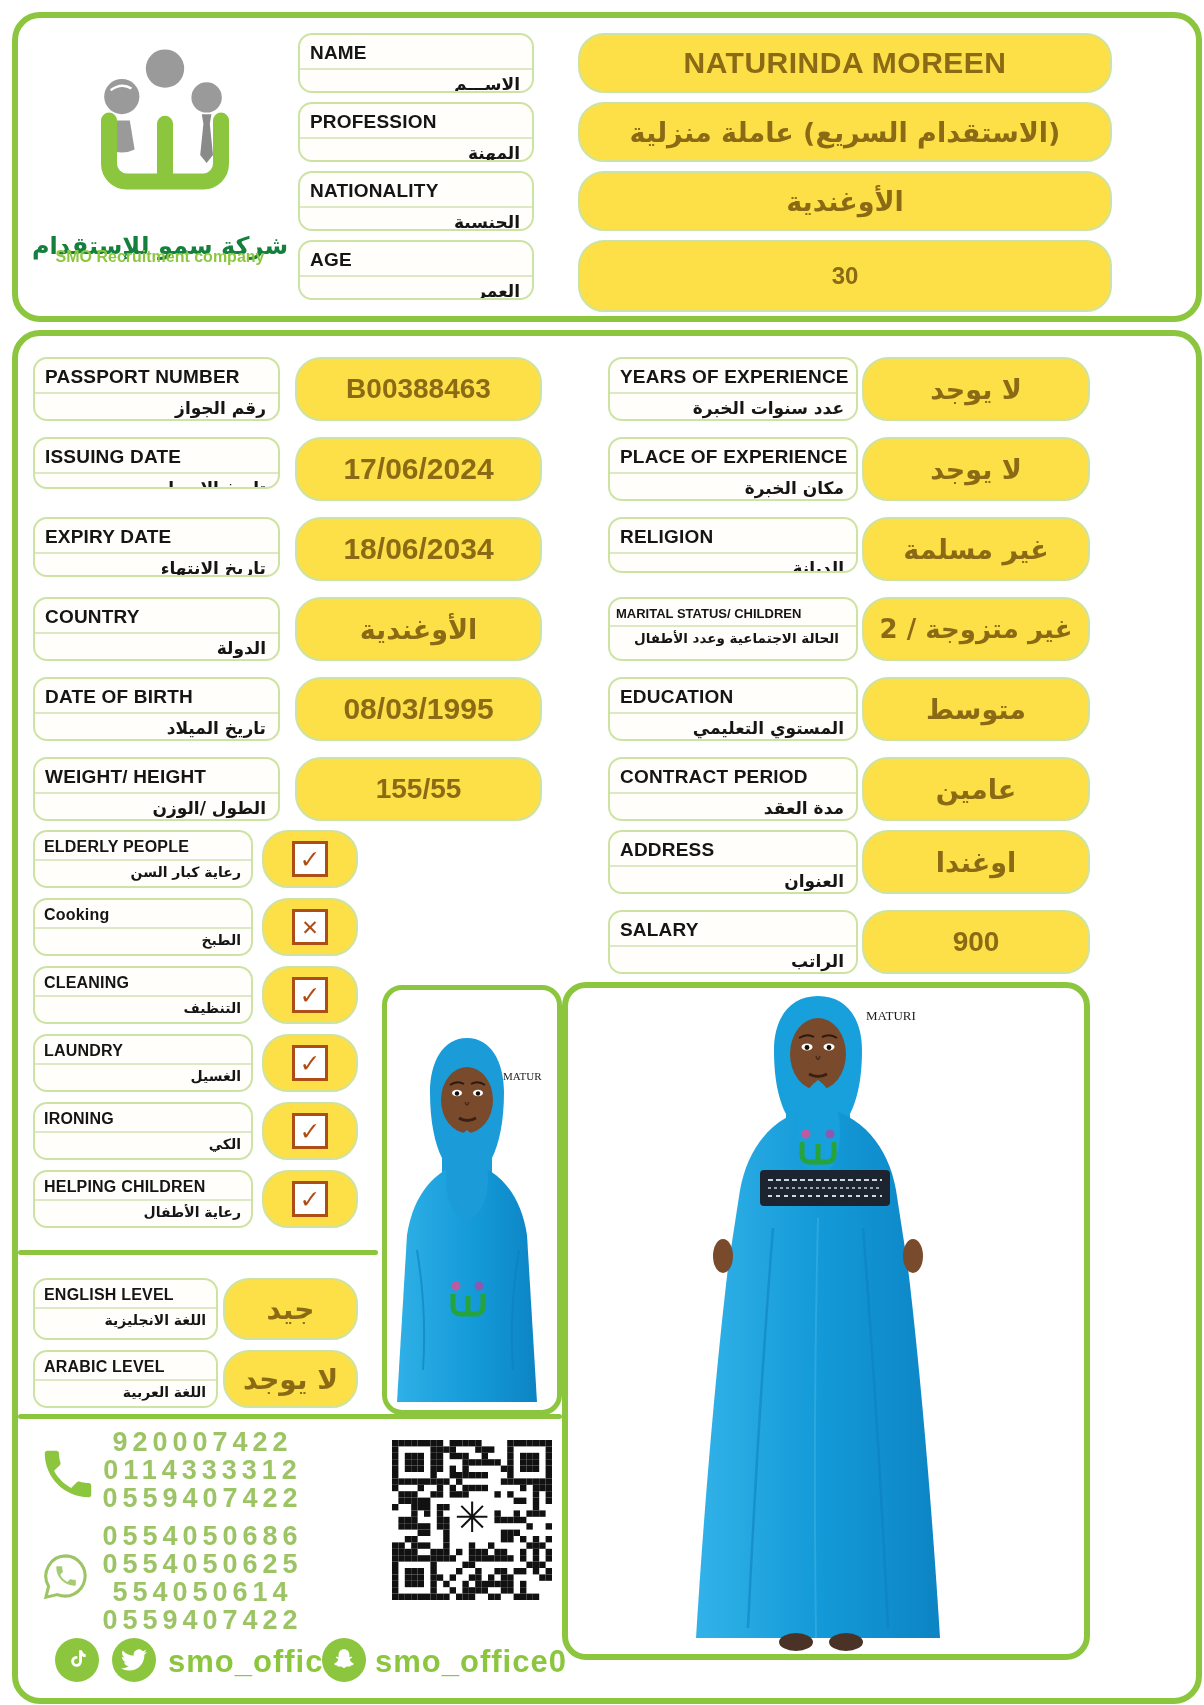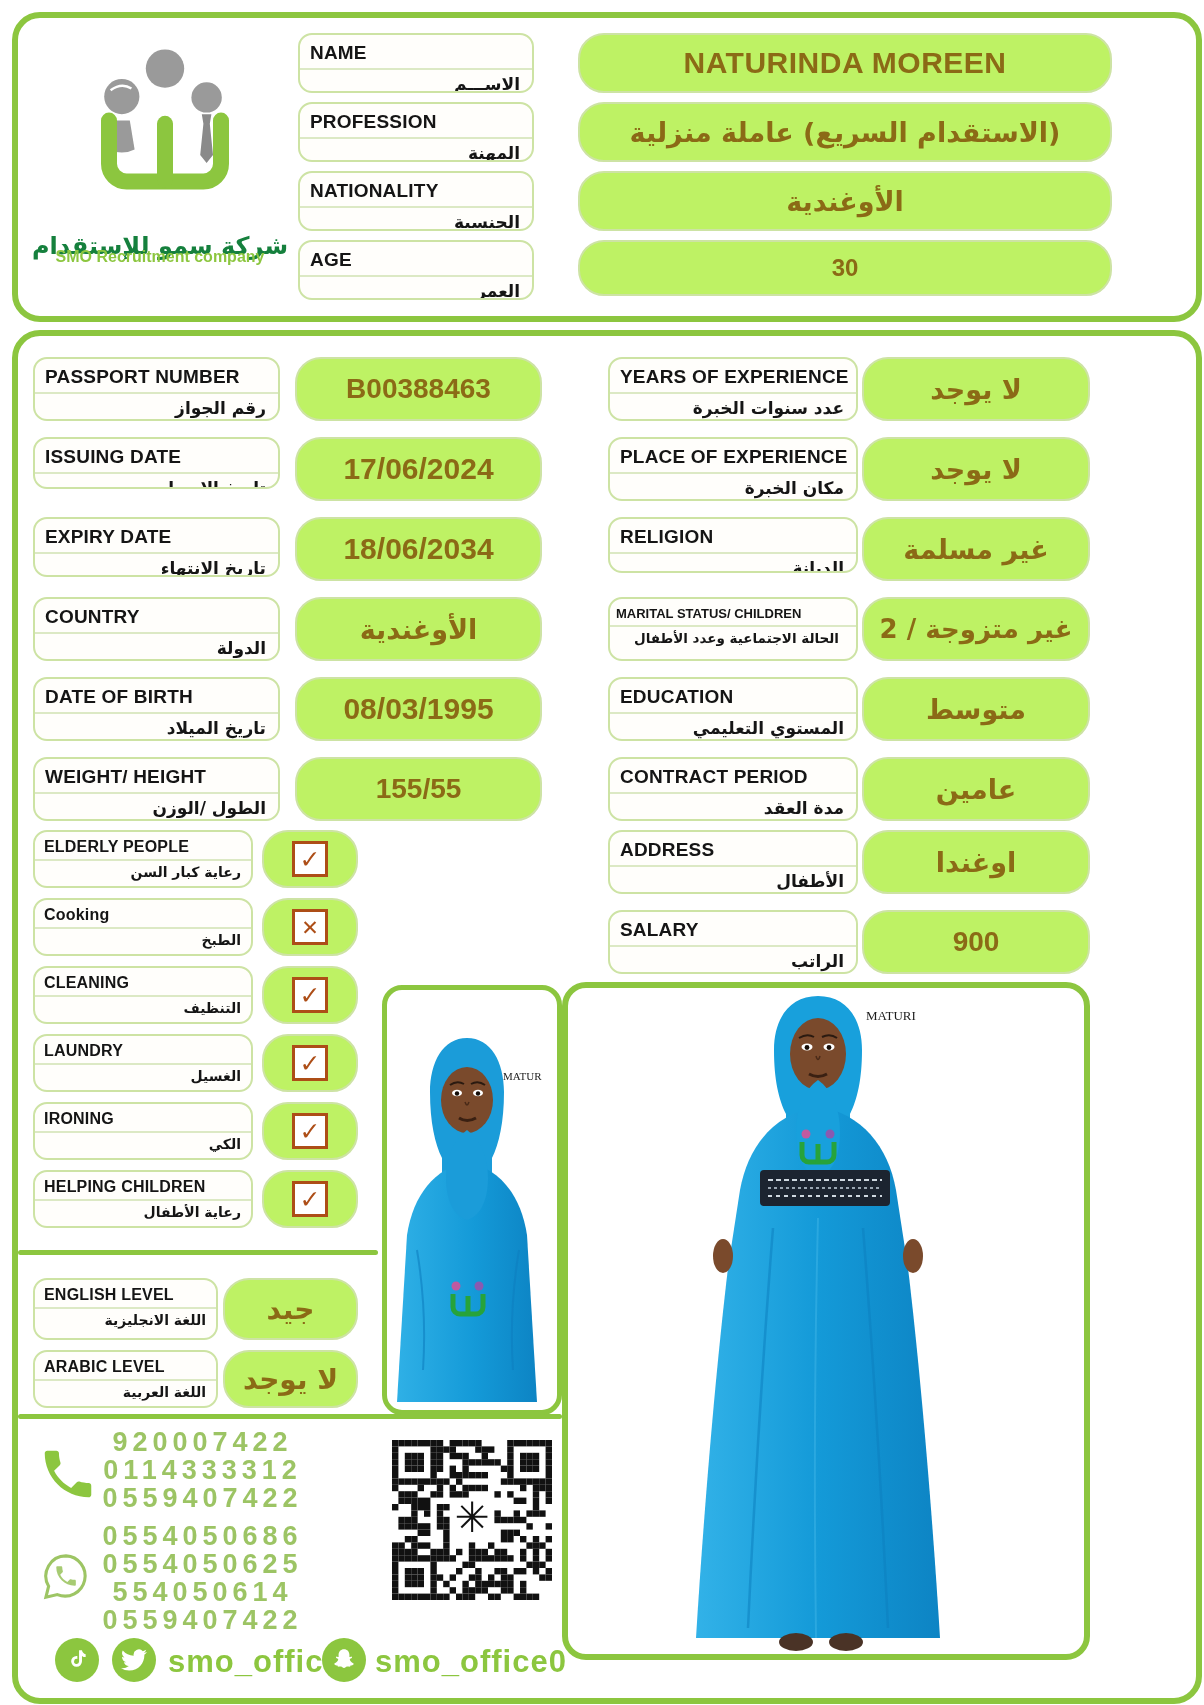--- a/index.html
+++ b/index.html
@@ -8,21 +8,21 @@
   .panel{position:absolute;border:6px solid #8cc63f;border-radius:28px;background:#fff;}
   .lbox{position:absolute;border:2px solid #cde3a4;border-radius:14px;background:#fffefb;box-sizing:border-box;overflow:hidden;}
   .lbox .en{display:block;font-weight:bold;font-size:19px;color:#151515;padding:7px 10px 4px;
             border-bottom:2px solid #dce9c4;letter-spacing:.2px;white-space:nowrap;}
   .lbox .ar{display:block;direction:rtl;font-weight:bold;font-size:17px;color:#151515;padding:4px 12px 0;
             font-family:"DejaVu Sans",sans-serif;white-space:nowrap;}
   .lbox.sk .en{font-size:16px;padding:6px 9px 3px;}
   .lbox.sk .ar{font-size:14px;padding:3px 10px 0;}
   .lbox.tight .en{font-size:13px;letter-spacing:0;padding:7px 6px 4px;}
   .lbox.tight .ar{font-size:13.5px;padding:3px 17px 0;}
-  .vbox{position:absolute;border:2px solid #cde3a4;border-radius:26px;background:#bef264;box-sizing:border-box;
+  .vbox{position:absolute;border:2px solid #cde3a4;border-radius:26px;background:#fde047;box-sizing:border-box;
         display:flex;align-items:center;justify-content:center;font-weight:bold;color:#8b6a16;}
   .vbox.rtl{direction:rtl;font-family:"DejaVu Sans",sans-serif;}
   .chk{width:30px;height:30px;border:3px solid #ad4e17;display:flex;align-items:center;justify-content:center;
        font-size:25px;font-weight:bold;color:#ad4e17;line-height:1;background:#fff;}
   .divider{position:absolute;height:5px;background:#8cc63f;border-radius:3px;}
   .phone-block{position:absolute;width:215px;text-align:center;font-weight:bold;color:#9cc464;
                font-size:27px;line-height:28px;letter-spacing:5px;}
   .phone-block span{display:block;}
   .handle{position:absolute;font-weight:bold;color:#8cc63f;font-size:31px;letter-spacing:1px;}
   .soc{position:absolute;width:44px;height:44px;border-radius:50%;background:#8cc63f;
@@ -67,21 +67,21 @@
   <div class="lbox" style="left:298px;top:171px;width:236px;height:60px;">
     <span class="en">NATIONALITY</span>
     <span class="ar">الجنسية</span>
   </div>
   <div class="vbox rtl" style="left:578px;top:171px;width:534px;height:60px;font-size:27px;">الأوغندية</div>
 
   <div class="lbox" style="left:298px;top:240px;width:236px;height:60px;">
     <span class="en">AGE</span>
     <span class="ar">العمر</span>
   </div>
-  <div class="vbox" style="left:578px;top:240px;width:534px;height:56px;font-size:24px;">30</div>
+  <div class="vbox" style="left:578px;top:240px;width:534px;height:72px;font-size:24px;">30</div>
 
   <div class="panel" style="left:12px;top:330px;width:1178px;height:1362px;"></div>
 
   <div class="lbox" style="left:33px;top:357px;width:247px;height:64px;">
     <span class="en">PASSPORT NUMBER</span>
     <span class="ar">رقم الجواز</span>
   </div>
   <div class="vbox" style="left:295px;top:357px;width:247px;height:64px;font-size:28px;">B00388463</div>
 
   <div class="lbox" style="left:33px;top:437px;width:247px;height:52px;">
@@ -145,21 +145,21 @@
   <div class="vbox rtl" style="left:862px;top:677px;width:228px;height:64px;font-size:27px;">متوسط</div>
 
   <div class="lbox" style="left:608px;top:757px;width:250px;height:64px;">
     <span class="en">CONTRACT PERIOD</span>
     <span class="ar">مدة العقد</span>
   </div>
   <div class="vbox rtl" style="left:862px;top:757px;width:228px;height:64px;font-size:27px;">عامين</div>
 
   <div class="lbox" style="left:608px;top:830px;width:250px;height:64px;">
     <span class="en">ADDRESS</span>
-    <span class="ar">الأطفال</span>
+    <span class="ar">العنوان</span>
   </div>
   <div class="vbox rtl" style="left:862px;top:830px;width:228px;height:64px;font-size:27px;">اوغندا</div>
 
   <div class="lbox" style="left:608px;top:910px;width:250px;height:64px;">
     <span class="en">SALARY</span>
     <span class="ar">الراتب</span>
   </div>
   <div class="vbox" style="left:862px;top:910px;width:228px;height:64px;font-size:28px;">900</div>
 
   <div class="lbox sk" style="left:33px;top:830px;width:220px;height:58px;">

